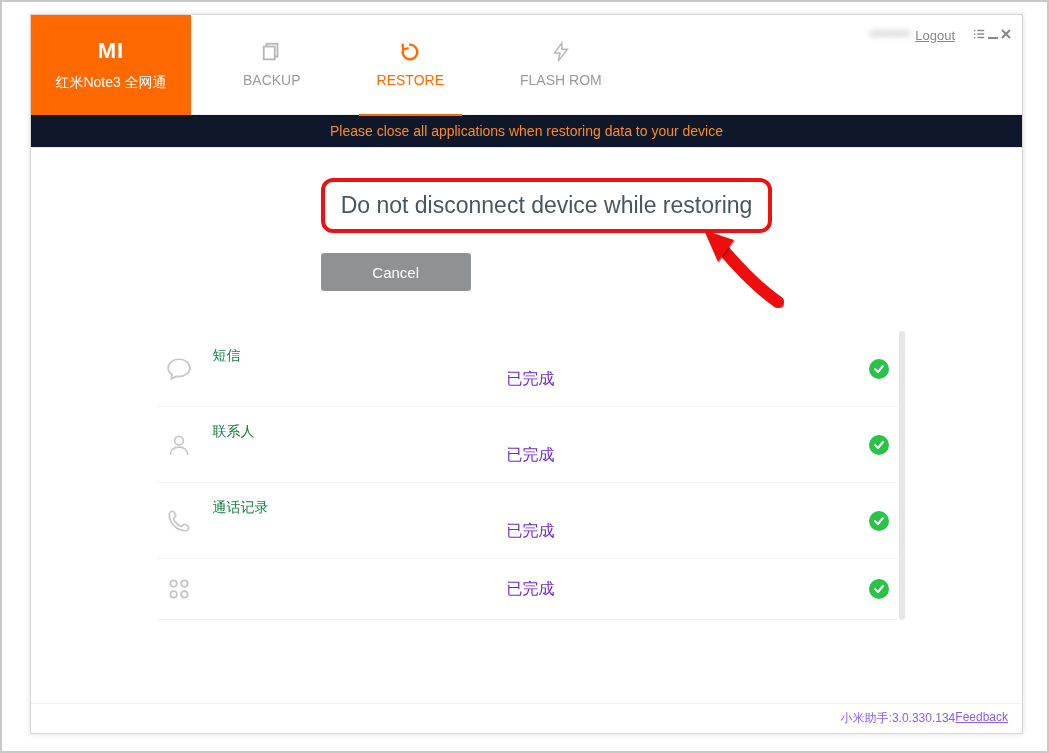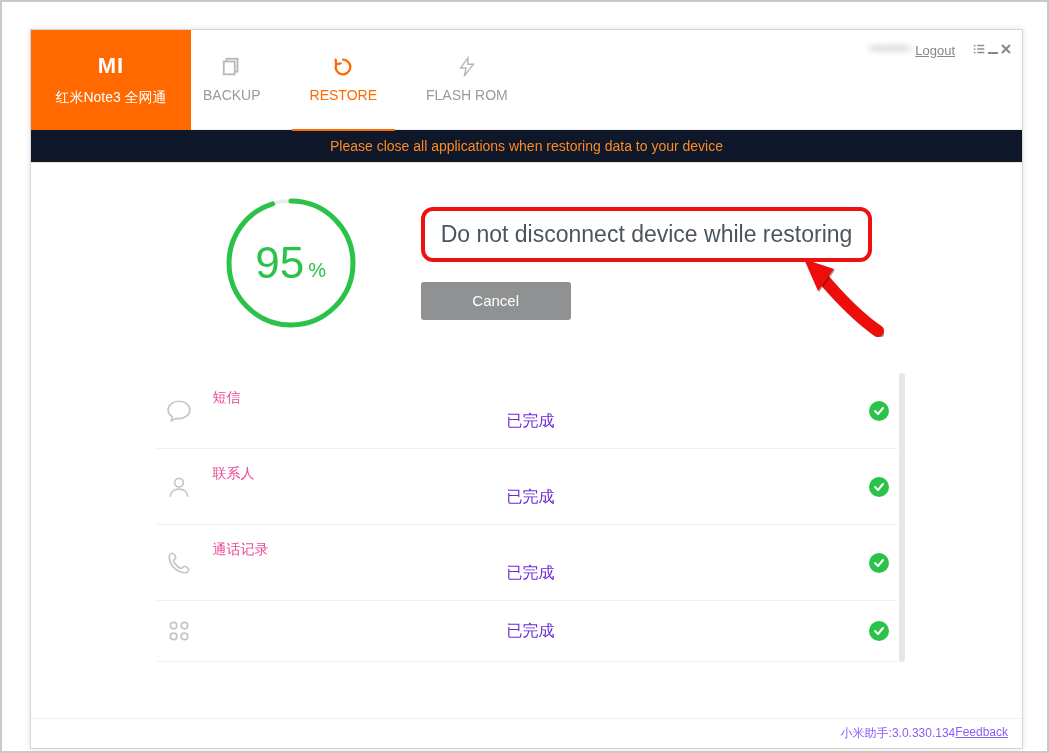--- a/index.html
+++ b/index.html
@@ -7,21 +7,21 @@
   font-family: "Segoe UI", "Microsoft YaHei", Arial, sans-serif;
   background: #fff;
   width: 1049px;
   height: 753px;
   position: relative;
   overflow: hidden;
   border: 2px solid #c9c9c9;
 }
 .window {
   position: absolute;
-  left: 28px; top: 27px;
+  left: 28px; top: 12px;
   width: 993px; height: 720px;
   background: #fff;
   border: 1px solid #d6d6d6;
   box-shadow: 0 0 6px rgba(0,0,0,.12);
 }
 .header {
   display: flex;
   height: 100px;
   border-bottom: 1px solid #ededed;
   position: relative;
@@ -34,21 +34,22 @@
   display: flex;
   flex-direction: column;
   align-items: center;
   justify-content: center;
 }
 .mi-logo { font-family: Arial; font-weight: bold; font-size: 22px; letter-spacing: 1px; }
 .device-name { font-size: 14px; margin-top: 10px; }
 .tabs {
   display: flex;
   align-items: center;
-  gap: 25px;
+  padding-left: 40px;
+  gap: 52px;
   flex: 1;
 }
 .tab {
   display: flex;
   flex-direction: column;
   align-items: center;
   justify-content: center;
   height: 100px;
   color: #9a9a9a;
   font-size: 14px;
@@ -131,21 +132,21 @@
   padding: 16px 8px;
   border-bottom: 1px solid #f0f0f0;
   gap: 20px;
 }
 .li-icon {
   width: 28px; height: 28px;
   display: flex; align-items: center; justify-content: center;
   color: #c6c6c6;
 }
 .li-text { flex: 1; display: flex; flex-direction: column; gap: 4px; }
-.li-title { color: #ec4899; font-size: 14px; }
+.li-title { color: #15803d; font-size: 14px; }
 .li-sub { color: #6d28d9; font-size: 16px; text-align: center; }
 .li-status {
   width: 20px; height: 20px; border-radius: 50%;
   background: #2bc24a; display: flex; align-items: center; justify-content: center;
 }
 .footer {
   position: absolute; left: 0; right: 0; bottom: 0;
   display: flex; justify-content: flex-end;
   padding: 6px 14px; color: #8b5cf6; font-size: 12px;
   border-top: 1px solid #f1f1f1;
@@ -215,30 +216,20 @@
             <path d="M2 2 L10 10 M10 2 L2 10" stroke="#888" stroke-width="2"></path>
           </svg>
       </span>
     </div>
   </div>
 
   <div class="notice-bar">Please close all applications when restoring data to your device</div>
 
   <div class="main">
     <div class="progress-row">
-      <div class="progress-ring">
-        <svg width="140" height="140">
-          <circle class="ring-bg" cx="70" cy="70" r="62" fill="none" stroke-width="4"></circle>
-          <circle class="ring-fg" cx="70" cy="70" r="62" fill="none" stroke-width="5" stroke-dasharray="389.56" stroke-dashoffset="19.48" stroke-linecap="round"></circle>
-        </svg>
-        <div class="ring-label">
-          <span>95</span>
-          <span class="pct">%</span>
-        </div>
-      </div>
 
       <div class="progress-text-col">
         <div class="warn-box">Do not disconnect device while restoring</div>
         <button class="cancel-btn">Cancel</button>
         <svg class="arrow" width="100" height="90" viewBox="0 0 100 90">
           <defs>
               <filter id="ds">
                 <feDropShadow dx="1" dy="1" stdDeviation="0.5" flood-opacity="0.4"></feDropShadow>
               </filter>
             </defs>

